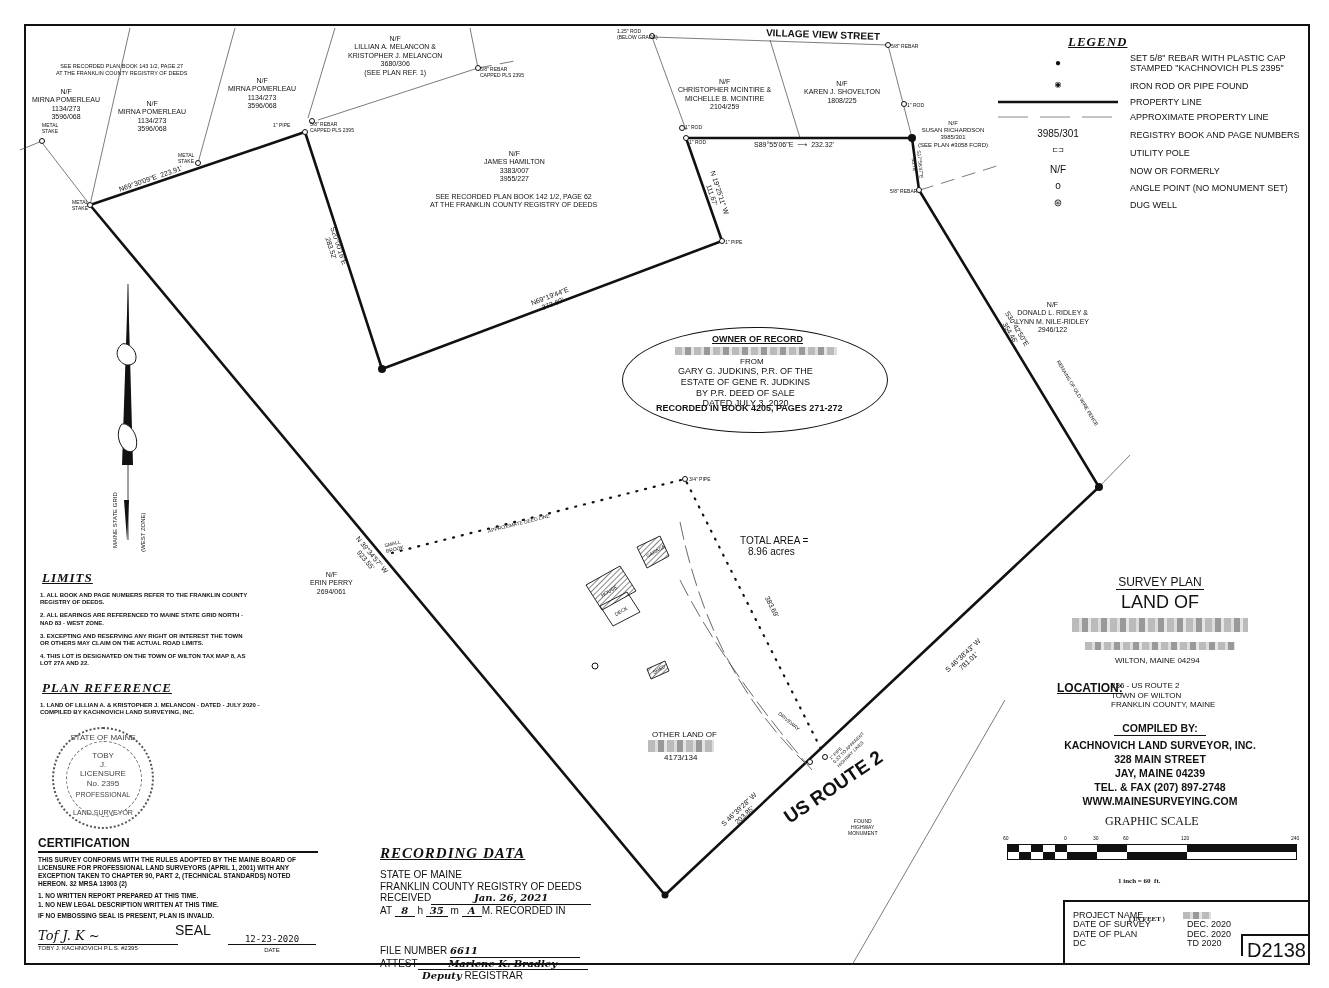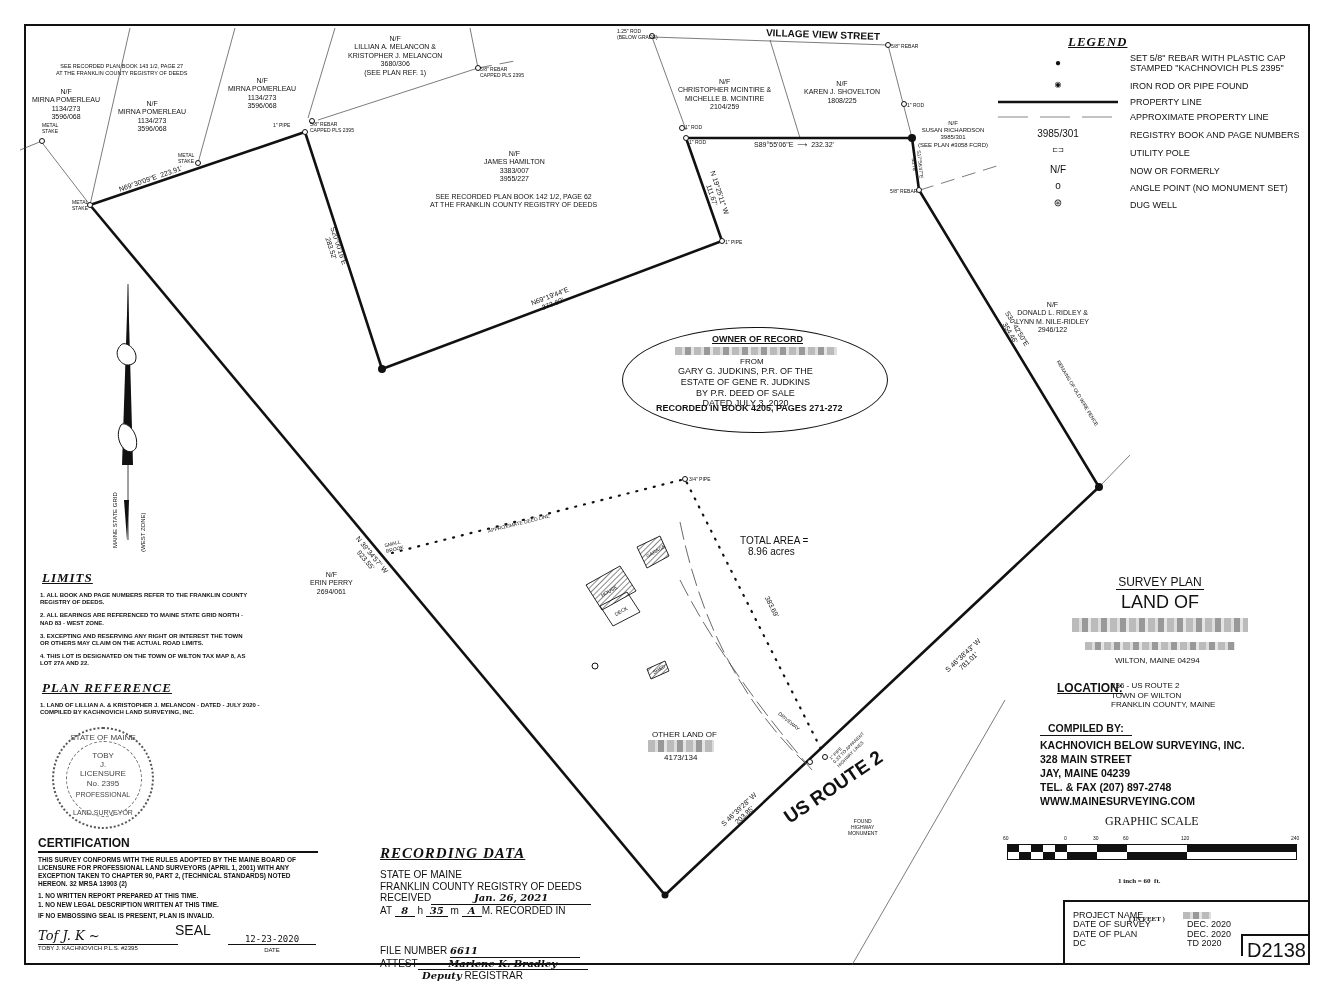--- a/index.html
+++ b/index.html
@@ -327,23 +327,23 @@
   <div style="font-size:12px;display:inline-block;border-bottom:1.5px solid #111;padding:0 2px;">SURVEY PLAN</div>
   <div style="font-size:18px;margin-top:2px;">LAND OF</div>
   <div class="blur" style="width:176px;height:14px;margin-top:5px;"></div>
   <div class="blur" style="width:150px;height:8px;margin-top:6px;"></div>
   <div style="font-size:8px;margin-top:2px;text-align:left;padding-left:75px;">WILTON, MAINE 04294</div>
 </div>
 <div style="position:absolute;left:1057px;top:681px;font-size:12px;font-weight:bold;text-decoration:underline;">LOCATION:</div>
 <div class="t t8 left" style="left:1111px;top:681px;">236 - US ROUTE 2
 TOWN OF WILTON
 FRANKLIN COUNTY, MAINE</div>
-<div style="position:absolute;left:1040px;top:716px;width:240px;line-height:1.35;">
+<div style="position:absolute;left:1040px;top:716px;width:240px;text-align:center;line-height:1.35;">
   <div style="font-size:10.5px;font-weight:bold;display:inline-block;border-bottom:1.5px solid #111;padding:0 8px;">COMPILED BY:</div>
-  <div style="font-size:10.5px;font-weight:bold;">KACHNOVICH BELOW SURVEYING, INC.</div>
+  <div style="font-size:10.5px;font-weight:bold;">KACHNOVICH LAND SURVEYOR, INC.</div>
   <div style="font-size:10.5px;font-weight:bold;">328 MAIN STREET</div>
   <div style="font-size:10.5px;font-weight:bold;">JAY, MAINE 04239</div>
   <div style="font-size:10.5px;font-weight:bold;">TEL. &amp; FAX (207) 897-2748</div>
   <div style="font-size:10.5px;font-weight:bold;">WWW.MAINESURVEYING.COM</div>
 </div>
 
 <div style="position:absolute;left:1105px;top:814px;font-family:'Liberation Serif',serif;font-size:12px;">GRAPHIC SCALE</div>
 <div class="scale-bar"></div>
 <div class="t tiny" style="left:1003px;top:835px;">60</div>
 <div class="t tiny" style="left:1064px;top:835px;">0</div>

